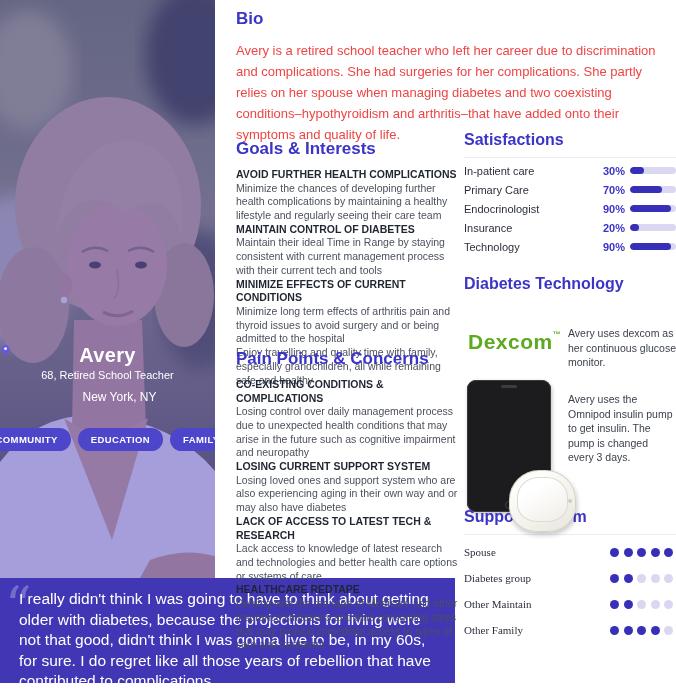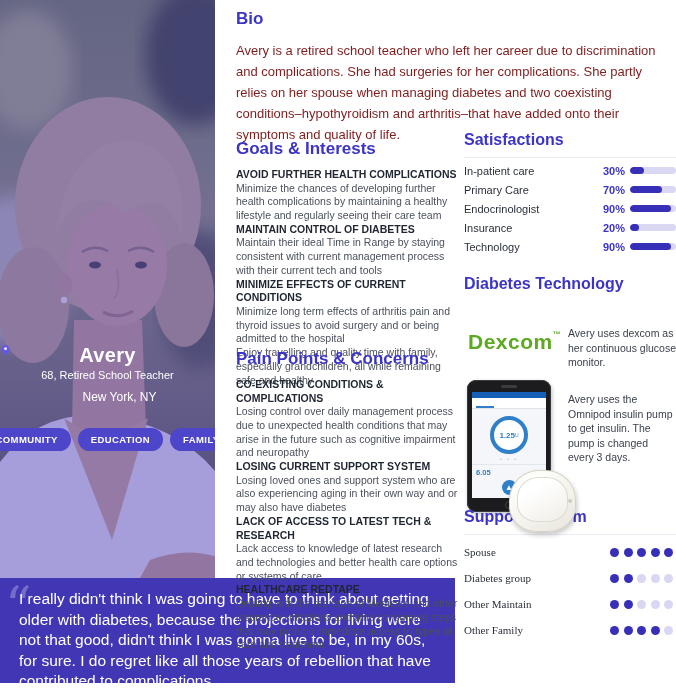--- a/index.html
+++ b/index.html
@@ -21,21 +21,21 @@
   .quote-block { position:absolute; left:0; top:578px; width:455px; height:105px; background:var(--quote-bg,#4137b5); color:#fff; padding:11px 16px 10px 19px; }
   .quote-mark { position:absolute; left:5px; top:2px; font-family:"DejaVu Serif", serif; font-size:52px; line-height:1; color:rgba(255,255,255,0.28); }
   .quote-text { position:relative; font-size:15.5px; line-height:20.5px; font-weight:500; }
 
   
   .h-section { color:var(--accent,#3b34c6); font-weight:bold; }
 
   
   .bio { position:absolute; left:236px; top:9px; width:428px; }
   .bio .h-section { font-size:17px; }
-  .bio-text { margin-top:11px; font-size:13px; line-height:21px; color:#7f1d1d; }
+  .bio-text { margin-top:11px; font-size:13px; line-height:21px; color:#ef4444; }
 
   
   .mid-section { position:absolute; left:236px; width:226px; }
   .goals { top:139px; }
   .pains { top:349px; }
   .mid-section .h-section { font-size:17px; margin-bottom:9px; }
   .item-heading { font-size:10.5px; font-weight:bold; color:#1f2531; line-height:13.5px; }
   .item-body { font-size:10.5px; color:#4a505c; line-height:13.8px; }
 
   
@@ -236,34 +236,20 @@
 
     <div class="r-section diabetes">
       <div class="h-section">Diabetes Technology</div>
       <div class="dexcom-row">
         <div class="dexcom-logo"><span>Dexcom</span><span class="dexcom-tm">™</span></div>
         <div class="tech-text">Avery uses dexcom as her continuous glucose monitor.</div>
       </div>
       <div class="device-row">
         <div class="phone">
           <div class="phone-speaker"></div>
-          <div class="phone-screen">
-            <div class="ph-status"></div>
-            <div class="ph-nav"></div>
-            <div class="ph-gauge">
-              <span class="gauge-value">1.25</span>
-                <span class="gauge-unit">U</span>
-            </div>
-            <div class="ph-dots">• • •</div>
-            <div class="ph-stats">
-              <span>6.05</span>
-              <span>9</span>
-            </div>
-            <div class="ph-fab">▲</div>
-          </div>
           <div class="phone-home"></div>
         </div>
         <div class="pod">
             <span class="pod-port"></span>
           </div>
         <div class="tech-text">Avery uses the Omnipod insulin pump to get insulin. The pump is changed every 3 days.</div>
       </div>
     </div>
 
     <div class="r-section support">

